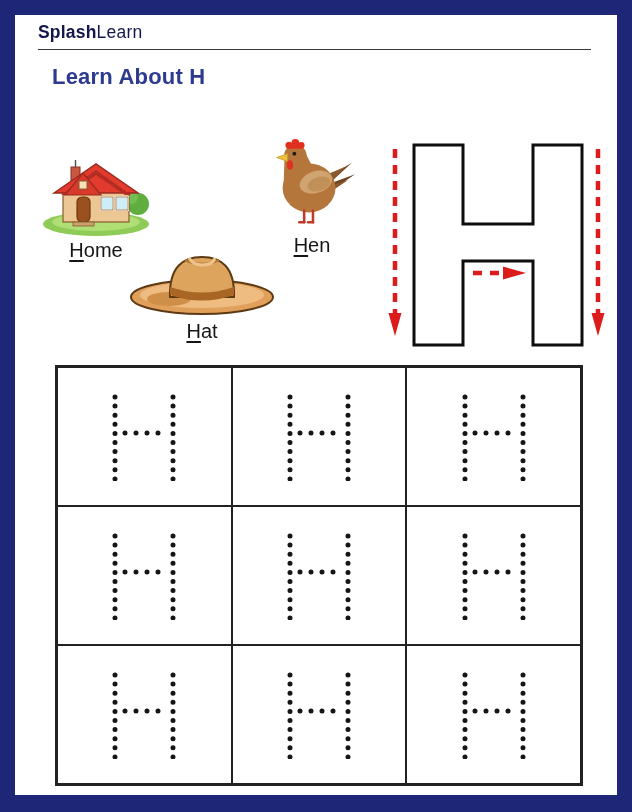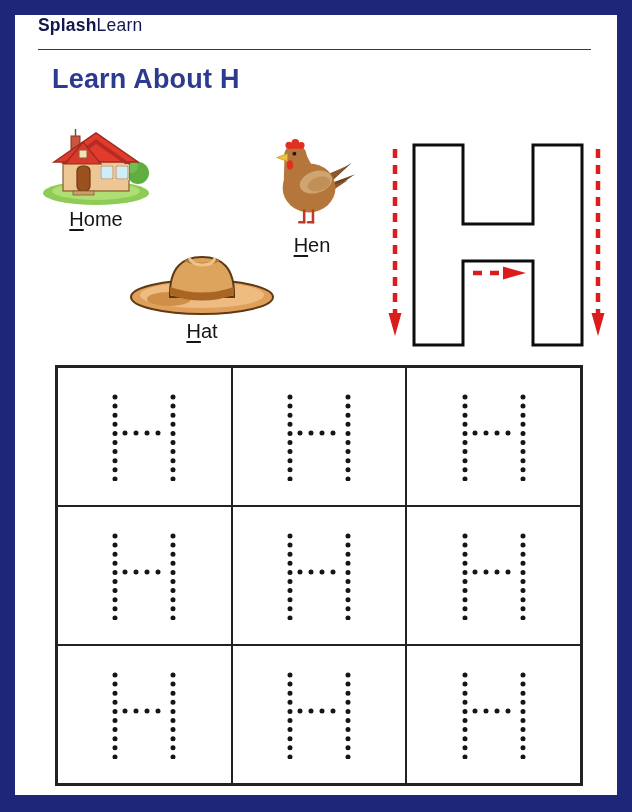--- a/index.html
+++ b/index.html
@@ -18,46 +18,46 @@
     width:632px;height:812px;
     background:#ffffff;
     border-style:solid;
     border-color:var(--navy);
     border-width:15px 15px 17px 15px;
     overflow:hidden;
     margin:0 auto;
   }
   
   .logo{
-    position:absolute;left:23px;top:0;
+    position:absolute;left:23px;top:7px;
     font-size:17.5px;letter-spacing:.2px;
     color:var(--logo-navy);
   }
   .logo .b{font-weight:bold;}
   .logo .l{font-weight:normal;}
   .divider{
     position:absolute;left:23px;top:34px;width:553px;height:0;
     border-top:1.4px solid #3a3a3a;
   }
   .title{
     position:absolute;left:37px;top:49px;
-    font-size:27px;font-weight:bold;
+    font-size:22px;font-weight:bold;
     color:var(--title-blue);
     letter-spacing:.2px;
   }
   .instructions{
     position:absolute;left:37px;top:79px;
     font-size:15.5px;color:#1e1e1e;
   }
   
   .fig{
     position:absolute;
     display:flex;flex-direction:column;align-items:center;
   }
-  .fig-house{left:25px;top:111px;width:112px;}
+  .fig-house{left:25px;top:142px;width:112px;}
   .fig-hen{left:251px;top:122px;width:92px;}
   .fig-hat{left:111px;top:236px;width:152px;}
   .fig .word{
     font-size:20px;color:var(--ink);font-weight:500;
   }
   .fig-house .word{margin-top:2px;}
   .fig-hen .word{margin-top:4px;}
   .fig-hat .word{margin-top:3px;}
   .word .init{
     text-decoration:underline;

